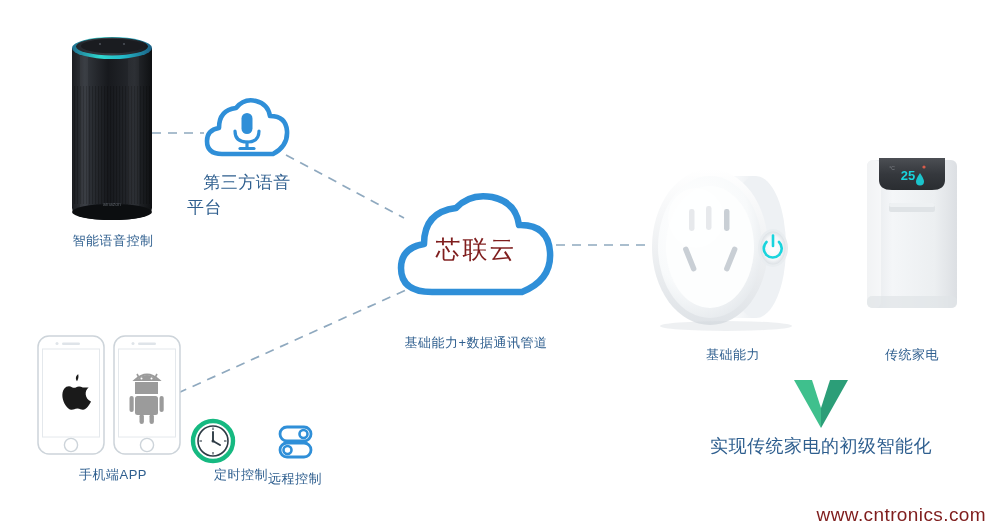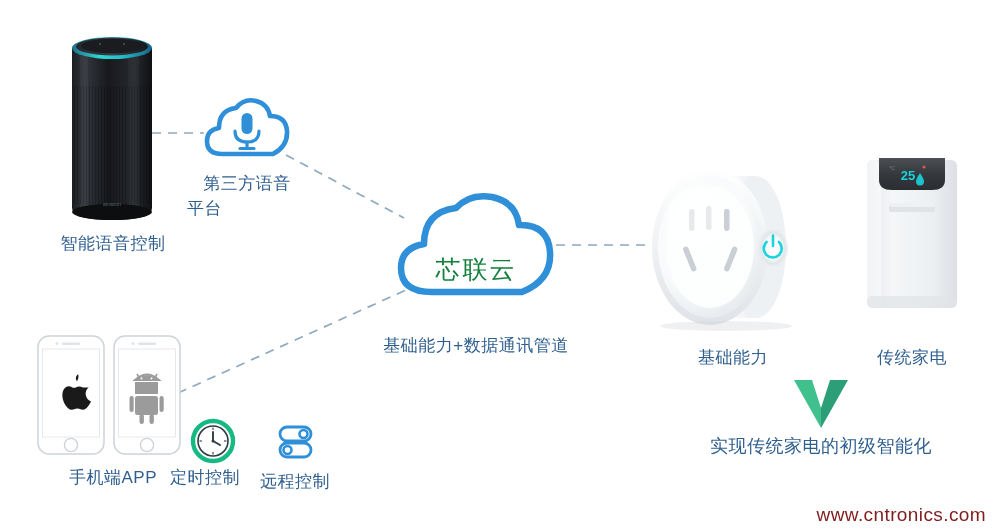--- a/index.html
+++ b/index.html
@@ -10,31 +10,31 @@
   #stage{
     position:relative;
     width:1000px;height:532px;
     background:#ffffff;
     overflow:hidden;
   }
   .abs{position:absolute;}
   .lbl{
     position:absolute;
     color:#2f5f8f;
-    font-size:17px;
+    font-size:13px;
     letter-spacing:.5px;
     white-space:nowrap;
     text-align:center;
     font-family:"Liberation Sans","DejaVu Sans",sans-serif;
   }
   .lbl.cloudname{
-    color:#15803d;font-size:25px;letter-spacing:2px;margin-top:20px;
+    color:#7f1d1d;font-size:25px;letter-spacing:2px;
   }
   .lbl.platform{
-    color:#2f5f8f;font-size:17px;line-height:23px;white-space:normal;width:120px;
+    color:#2f5f8f;font-size:17px;line-height:23px;white-space:normal;width:120px;font-family:Liberation Mono, monospace;
   }
   svg{display:block;overflow:visible;}
   #links{position:absolute;left:0;top:0;width:1000px;height:532px;pointer-events:none;}
   .watermark{
     position:absolute;right:14px;bottom:6px;
     color:#7f1d1d;font-size:19px;letter-spacing:.4px;
     font-family:"Liberation Sans","DejaVu Sans",sans-serif;
   }
 </style>
 </head>
@@ -168,21 +168,21 @@
         <line x1="23" y1="9.5" x2="23" y2="12"></line>
         <line x1="23" y1="34" x2="23" y2="36.5"></line>
         <line x1="9.5" y1="23" x2="12" y2="23"></line>
         <line x1="34" y1="23" x2="36.5" y2="23"></line>
       </g>
       <line x1="23" y1="23" x2="23" y2="14" stroke="#2e3b45" stroke-width="1.9" stroke-linecap="round"></line>
       <line x1="23" y1="23" x2="30" y2="27" stroke="#2e3b45" stroke-width="1.9" stroke-linecap="round"></line>
       <circle cx="23" cy="23" r="1.5" fill="#2e3b45"></circle>
     </svg>
   </div>
-  <div class="lbl" style="left:165px;top:466px;width:80px;">定时控制</div>
+  <div class="lbl" style="left:188px;top:466px;width:80px;text-align:right;">定时控制</div>
 
   <div class="abs" style="left:272px;top:418px;">
     <svg width="46" height="46" viewBox="0 0 46 46">
       <rect x="8" y="9" width="31" height="14" rx="7" fill="none" stroke="#2f8fd8" stroke-width="2.8"></rect>
       <circle cx="31.5" cy="16" r="4" fill="none" stroke="#2f8fd8" stroke-width="2.6"></circle>
       <rect x="8" y="25" width="31" height="14" rx="7" fill="none" stroke="#2f8fd8" stroke-width="2.8"></rect>
       <circle cx="15.5" cy="32" r="4" fill="none" stroke="#2f8fd8" stroke-width="2.6"></circle>
     </svg>
   </div>
   <div class="lbl" style="left:255px;top:470px;width:80px;text-align:center;">远程控制</div>

